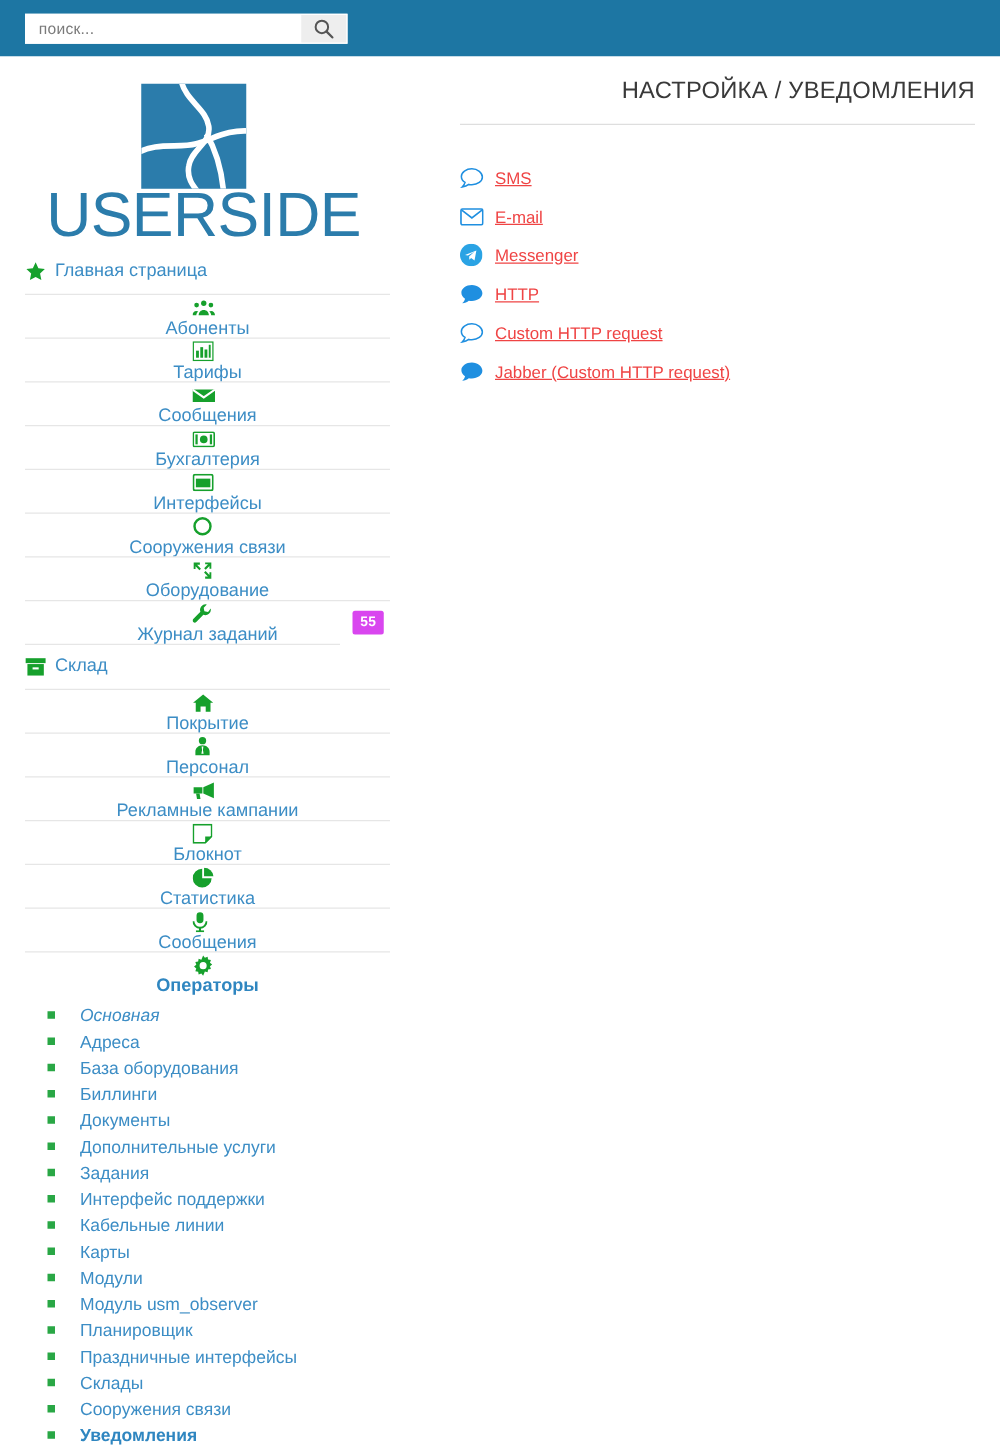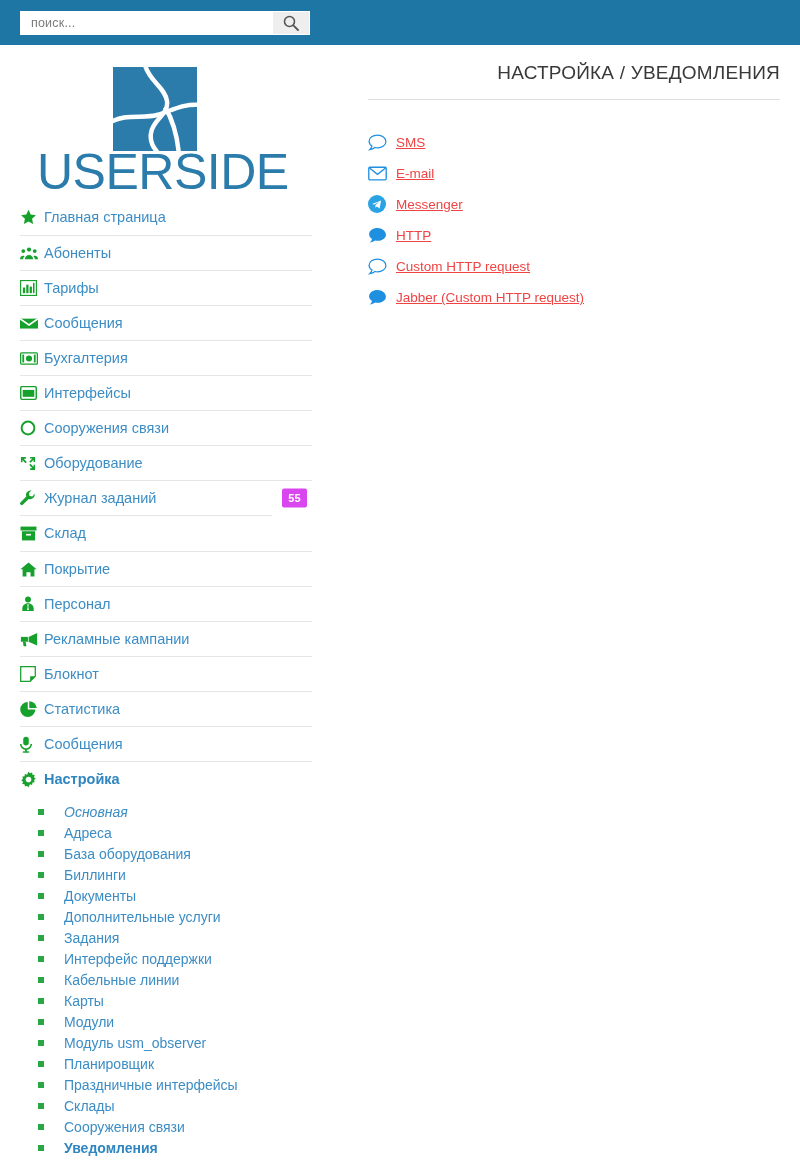--- a/index.html
+++ b/index.html
@@ -18,21 +18,21 @@
     top: 0; left: 0;
     width: 800px;
     height: 45px;
     background: #1d76a3;
   }
 
   .search-wrap {
     position: absolute;
     top: 11px;
     left: 20px;
-    width: 290px;
+    width: 258px;
     height: 24px;
     display: flex;
     background: #ffffff;
     border: 1px solid #ffffff;
   }
 
   .search-input {
     flex: 1;
     border: none;
     outline: none;
@@ -95,21 +95,21 @@
     width: 292px;
   }
 
   .nav-item {
     position: relative;
     display: flex;
     align-items: center;
     height: 35px;
     cursor: pointer;
   }
-  .nav-item + .nav-item { border-top: 1px solid #e6e6e6; }
+  .nav-item + .nav-item { border-top: 1px solid #e6e6e6; flex-direction: column; }
 
   .nav-item.first-row { border-top: none; }
 
   .nav-icon {
     width: 24px;
     height: 20px;
     display: flex;
     align-items: center;
     justify-content: flex-start;
     flex: none;
@@ -413,21 +413,21 @@
         </span>
         <span class="nav-label">Сообщения</span>
       </div>
       <div class="nav-item active">
         <span class="nav-icon">
           <svg width="17" height="17" viewBox="0 0 18 18">
             <path d="M9 0.4l1.5 1.9 2.3-.8.4 2.4 2.4.4-.8 2.3 1.9 1.5-1.9 1.5.8 2.3-2.4.4-.4 2.4-2.3-.8L9 17.6l-1.5-1.9-2.3.8-.4-2.4-2.4-.4.8-2.3L1.3 9.8 3.2 8.3l-.8-2.3 2.4-.4.4-2.4 2.3.8z" fill="#16a02c"></path>
             <circle cx="9" cy="9" r="3" fill="#ffffff"></circle>
           </svg>
         </span>
-        <span class="nav-label">Настройка</span>
+        <span class="nav-label">Операторы</span>
       </div>
     </div>
   <ul class="submenu" id="submenu-list">
       <li class="italic">
         <span class="sub-bullet"></span>
         <span class="sub-label">Основная</span>
       </li>
       <li class="">
         <span class="sub-bullet"></span>
         <span class="sub-label">Адреса</span>

